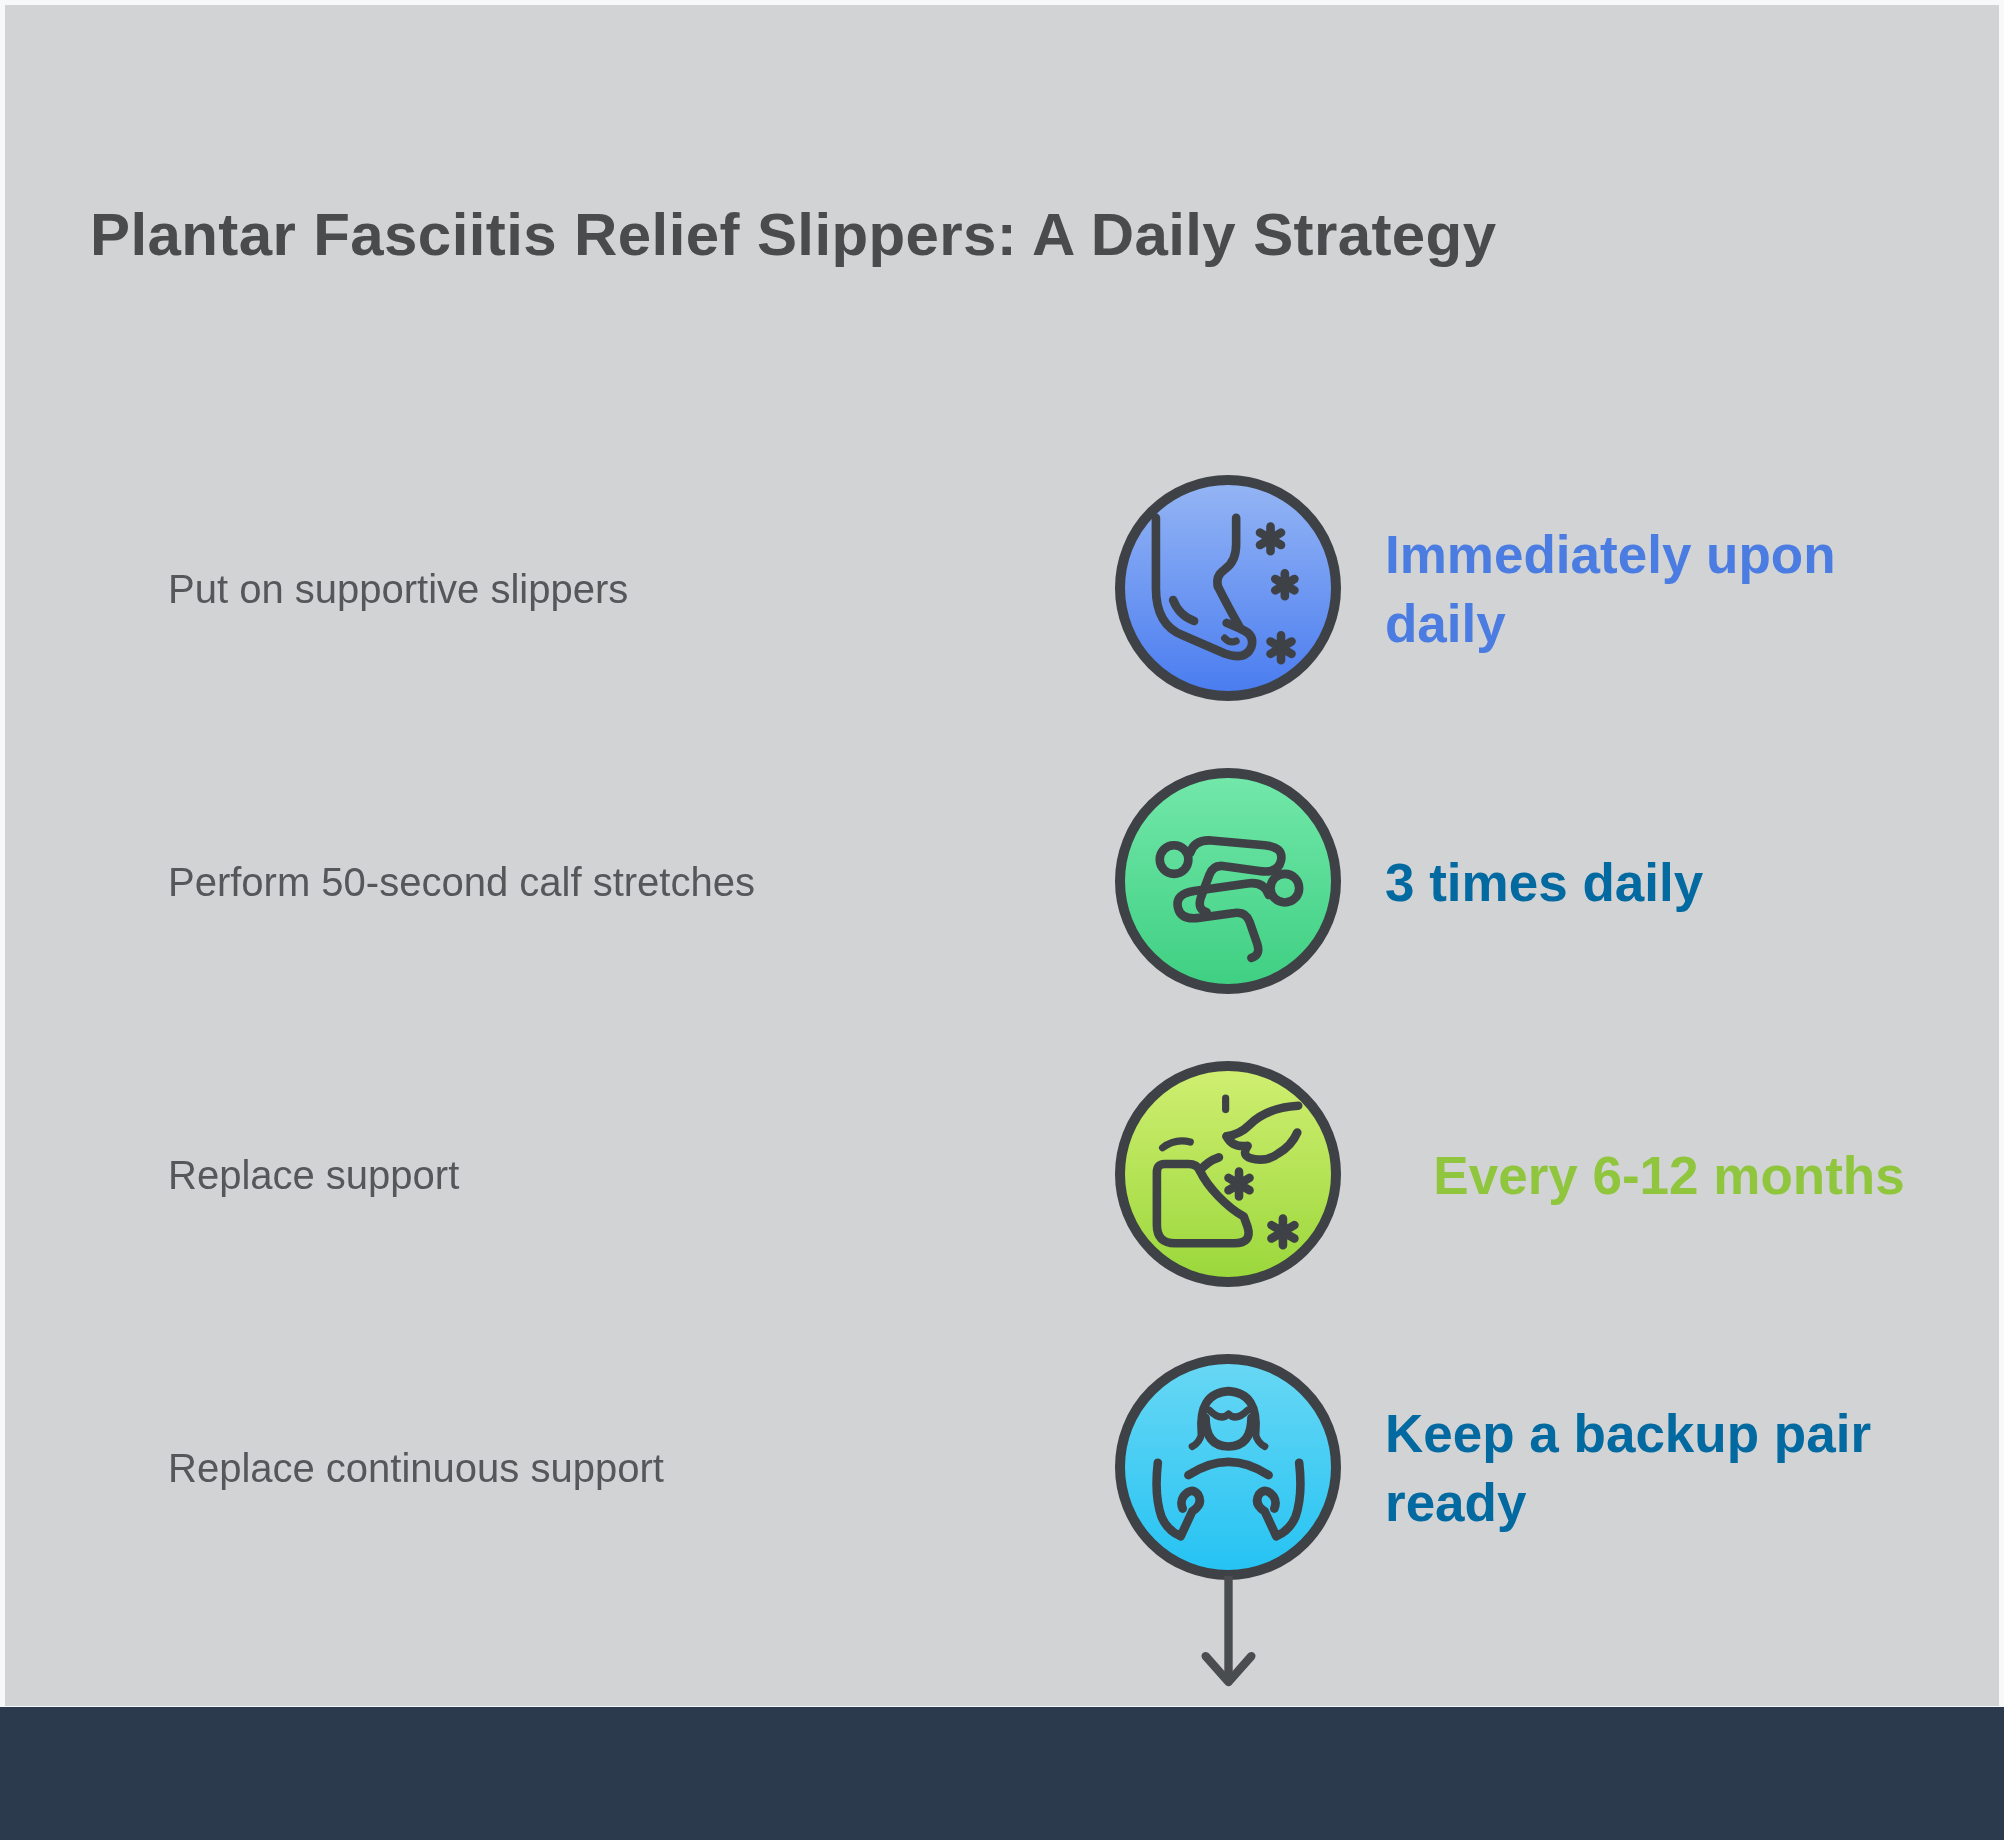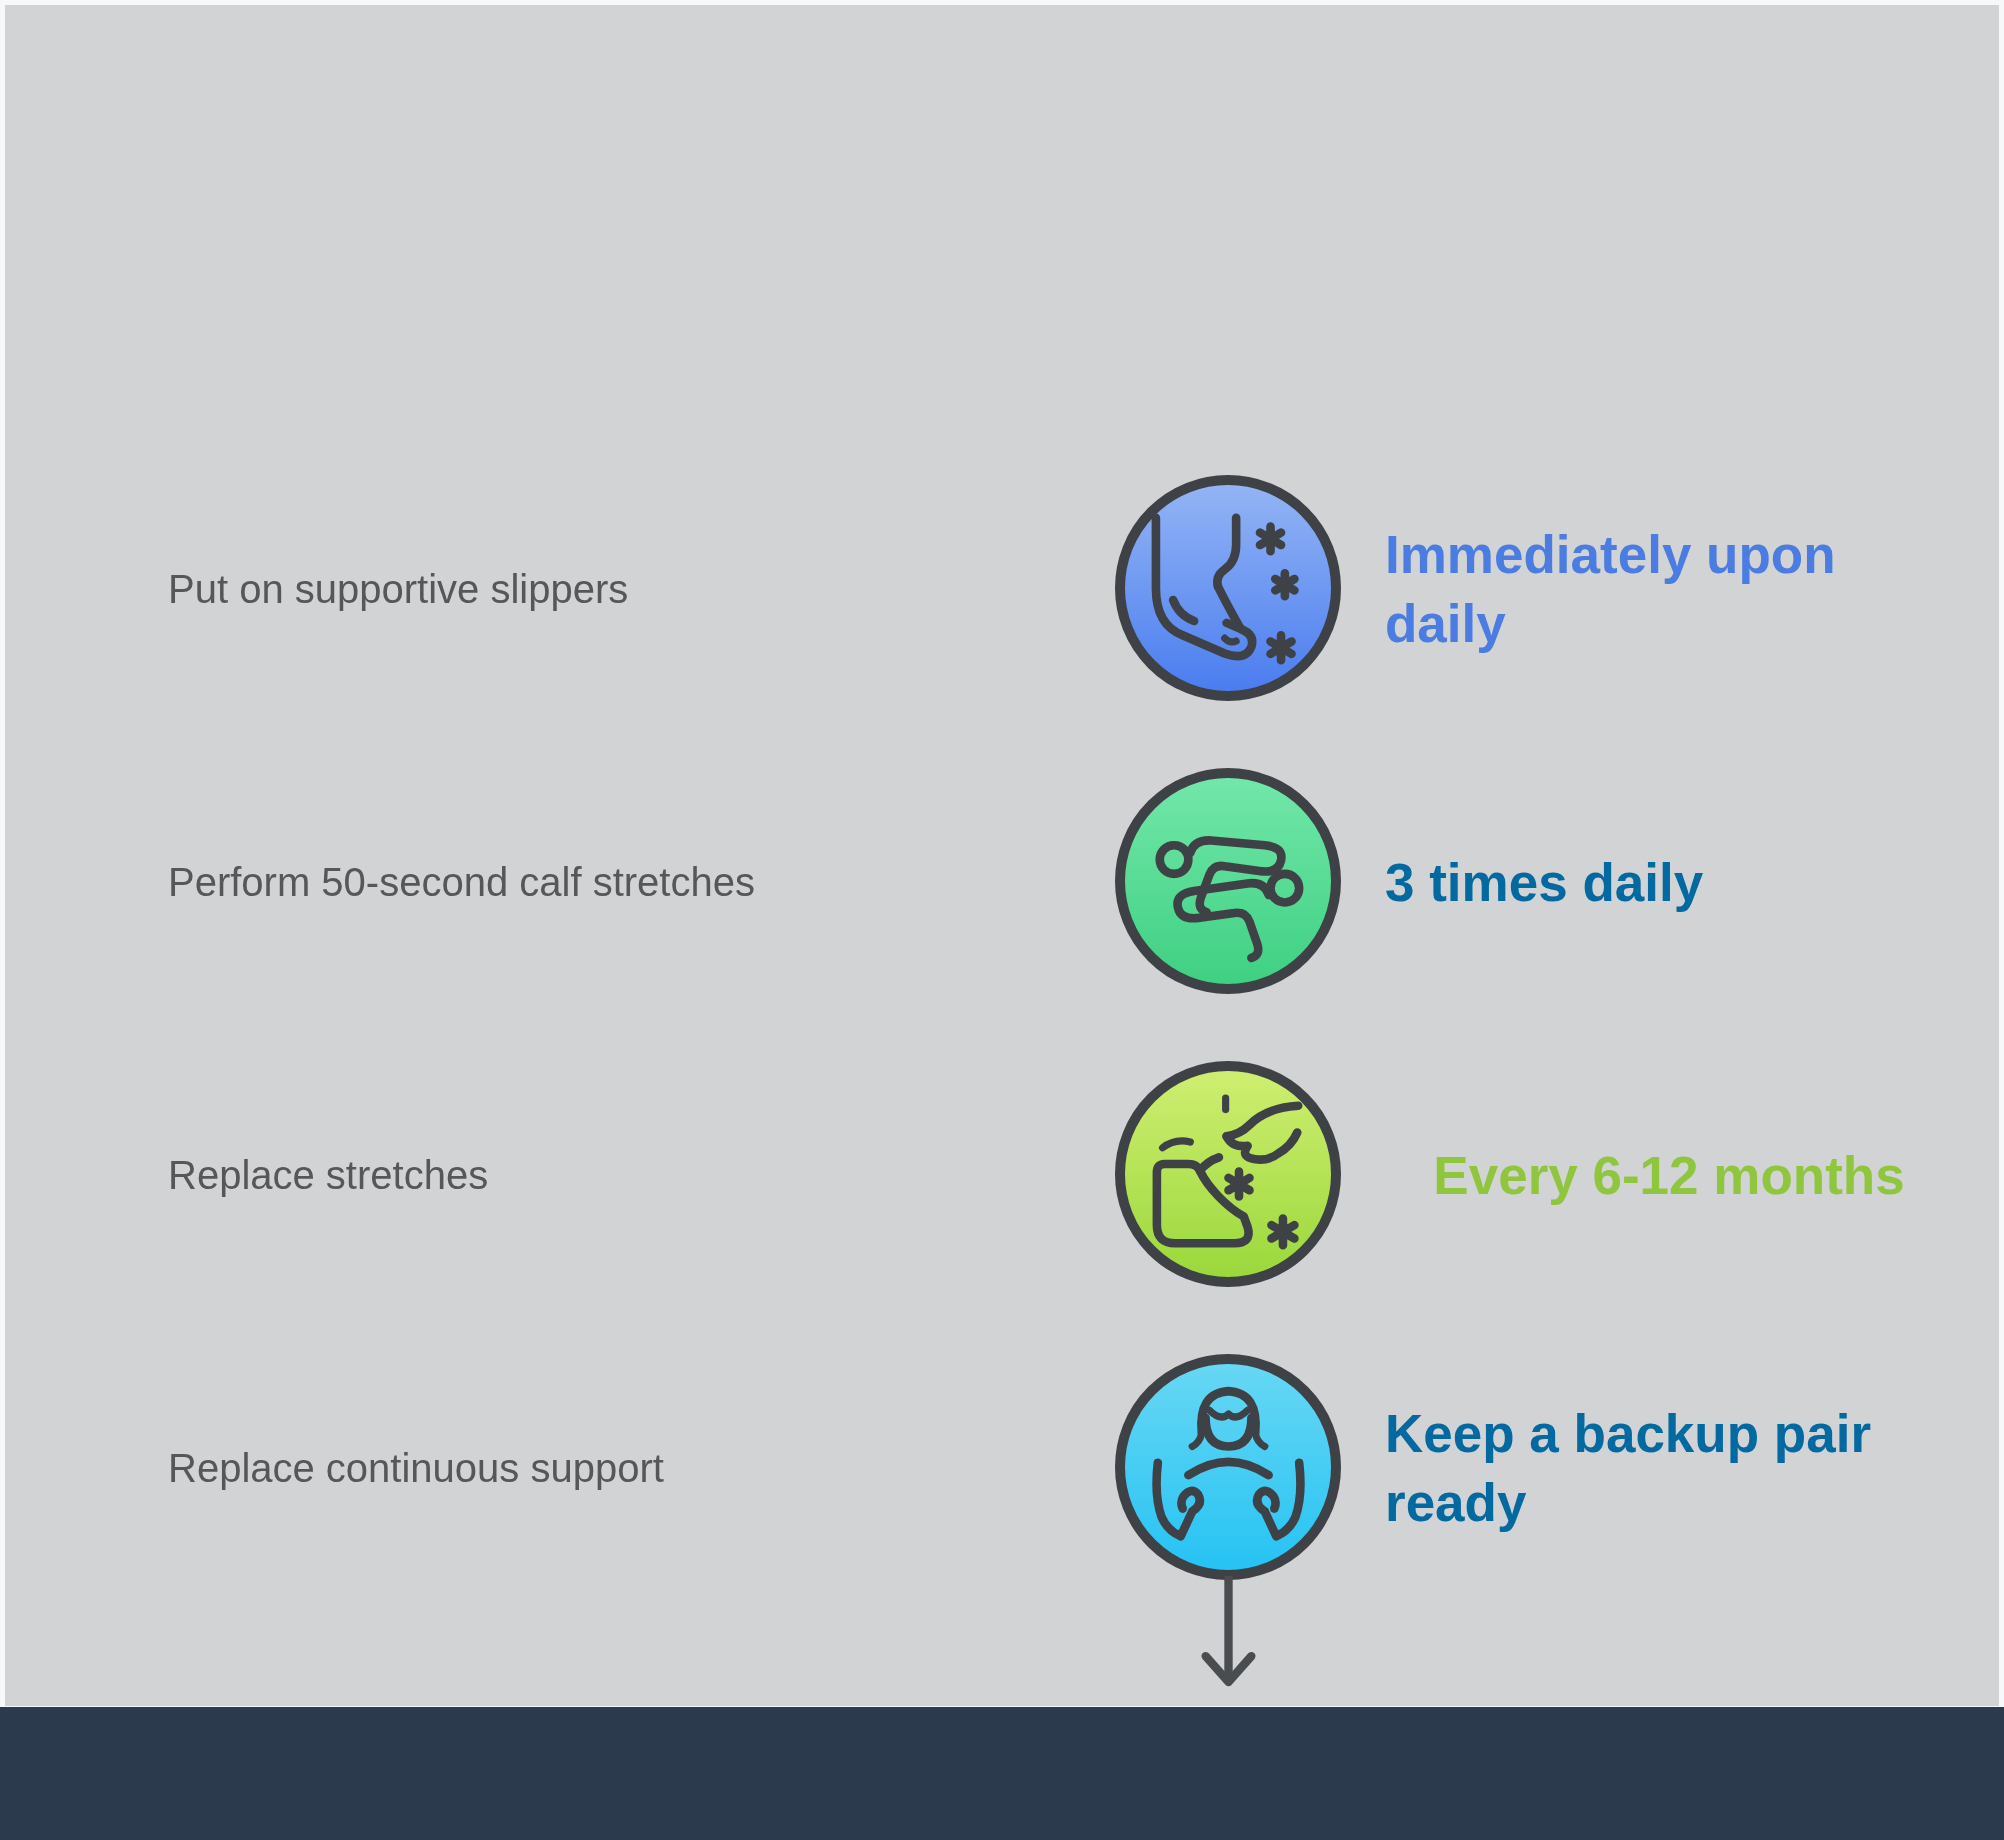--- a/index.html
+++ b/index.html
@@ -82,20 +82,21 @@
   .r2 .row-label { top: 1152px; } .r3 .row-label { top: 1445px; }
   .r0 .row-value { top: 520px; }  .r1 .row-value { top: 848px; }
   .r2 .row-value { top: 1141px; } .r3 .row-value { top: 1399px; }
 </style>
 </head>
 <body>
 
 <div class="stage">
   <div class="canvas"></div>
 
+  <h1 class="title">Plantar Fasciitis Relief Slippers: A Daily Strategy</h1>
 
   <div class="row r0">
     <div class="row-label">Put on supportive slippers</div>
     <div class="circle" style="background: linear-gradient(rgb(147, 180, 244), rgb(75, 125, 240));">
       <svg class="icon-svg" viewBox="0 0 200 200">
         <path d="M24,26 V100 Q24,138 52,149 L96,168 Q118,176 124,161 Q128,148 112,142 L98,136"></path>
         <path d="M108,26 V54 Q108,72 96,80 Q86,87 89,98"></path>
         <path d="M89,98 Q98,116 112,141"></path>
         <path d="M42,112 Q48,128 64,134"></path>
         <path class="thin" d="M96,152 Q102,158 108,155"></path>
@@ -116,21 +117,21 @@
         <circle cx="43" cy="77" r="15"></circle>
         <path d="M60,70 Q64,56 82,57 L138,62 Q158,64 155,78 Q152,92 132,89 L96,84 Q84,82 80,93 L71,117 Q67,129 77,132"></path>
         <circle cx="159" cy="107" r="15"></circle>
         <path d="M142,114 Q138,100 120,102 L64,110 Q44,113 47,127 Q50,141 70,138 L106,133 Q118,131 122,142 L130,165 Q134,177 124,180"></path>
       </svg>
     </div>
     <div class="row-value" style="color: #0369a1;">3 times daily</div>
   </div>
 
   <div class="row r2">
-    <div class="row-label">Replace stretches</div>
+    <div class="row-label">Replace support</div>
     <div class="circle" style="background: linear-gradient(rgb(207, 238, 112), rgb(155, 216, 60));">
       <svg class="icon-svg" viewBox="0 0 200 200">
         <path d="M25,98 V153 Q25,172 44,172 H106 Q125,172 120,155 L116,144 C98,134 78,113 70,96 Q67,89 58,89 H33 Q25,89 25,98 Z"></path>
         <path d="M70,96 Q78,86 90,82"></path>
         <path d="M173,28 Q140,30 122,48 Q112,58 98,60"></path>
         <path d="M98,60 Q104,72 120,70 Q112,82 128,84 Q142,86 152,78 Q166,70 172,56"></path>
         <path class="thin" d="M97,20 V32"></path>
         <path class="thin" d="M31,72 Q44,62 60,66"></path>
         <g class="thin">
           <path d="M111,97 V123 M100,103.5 L122,116.5 M100,116.5 L122,103.5"></path>

